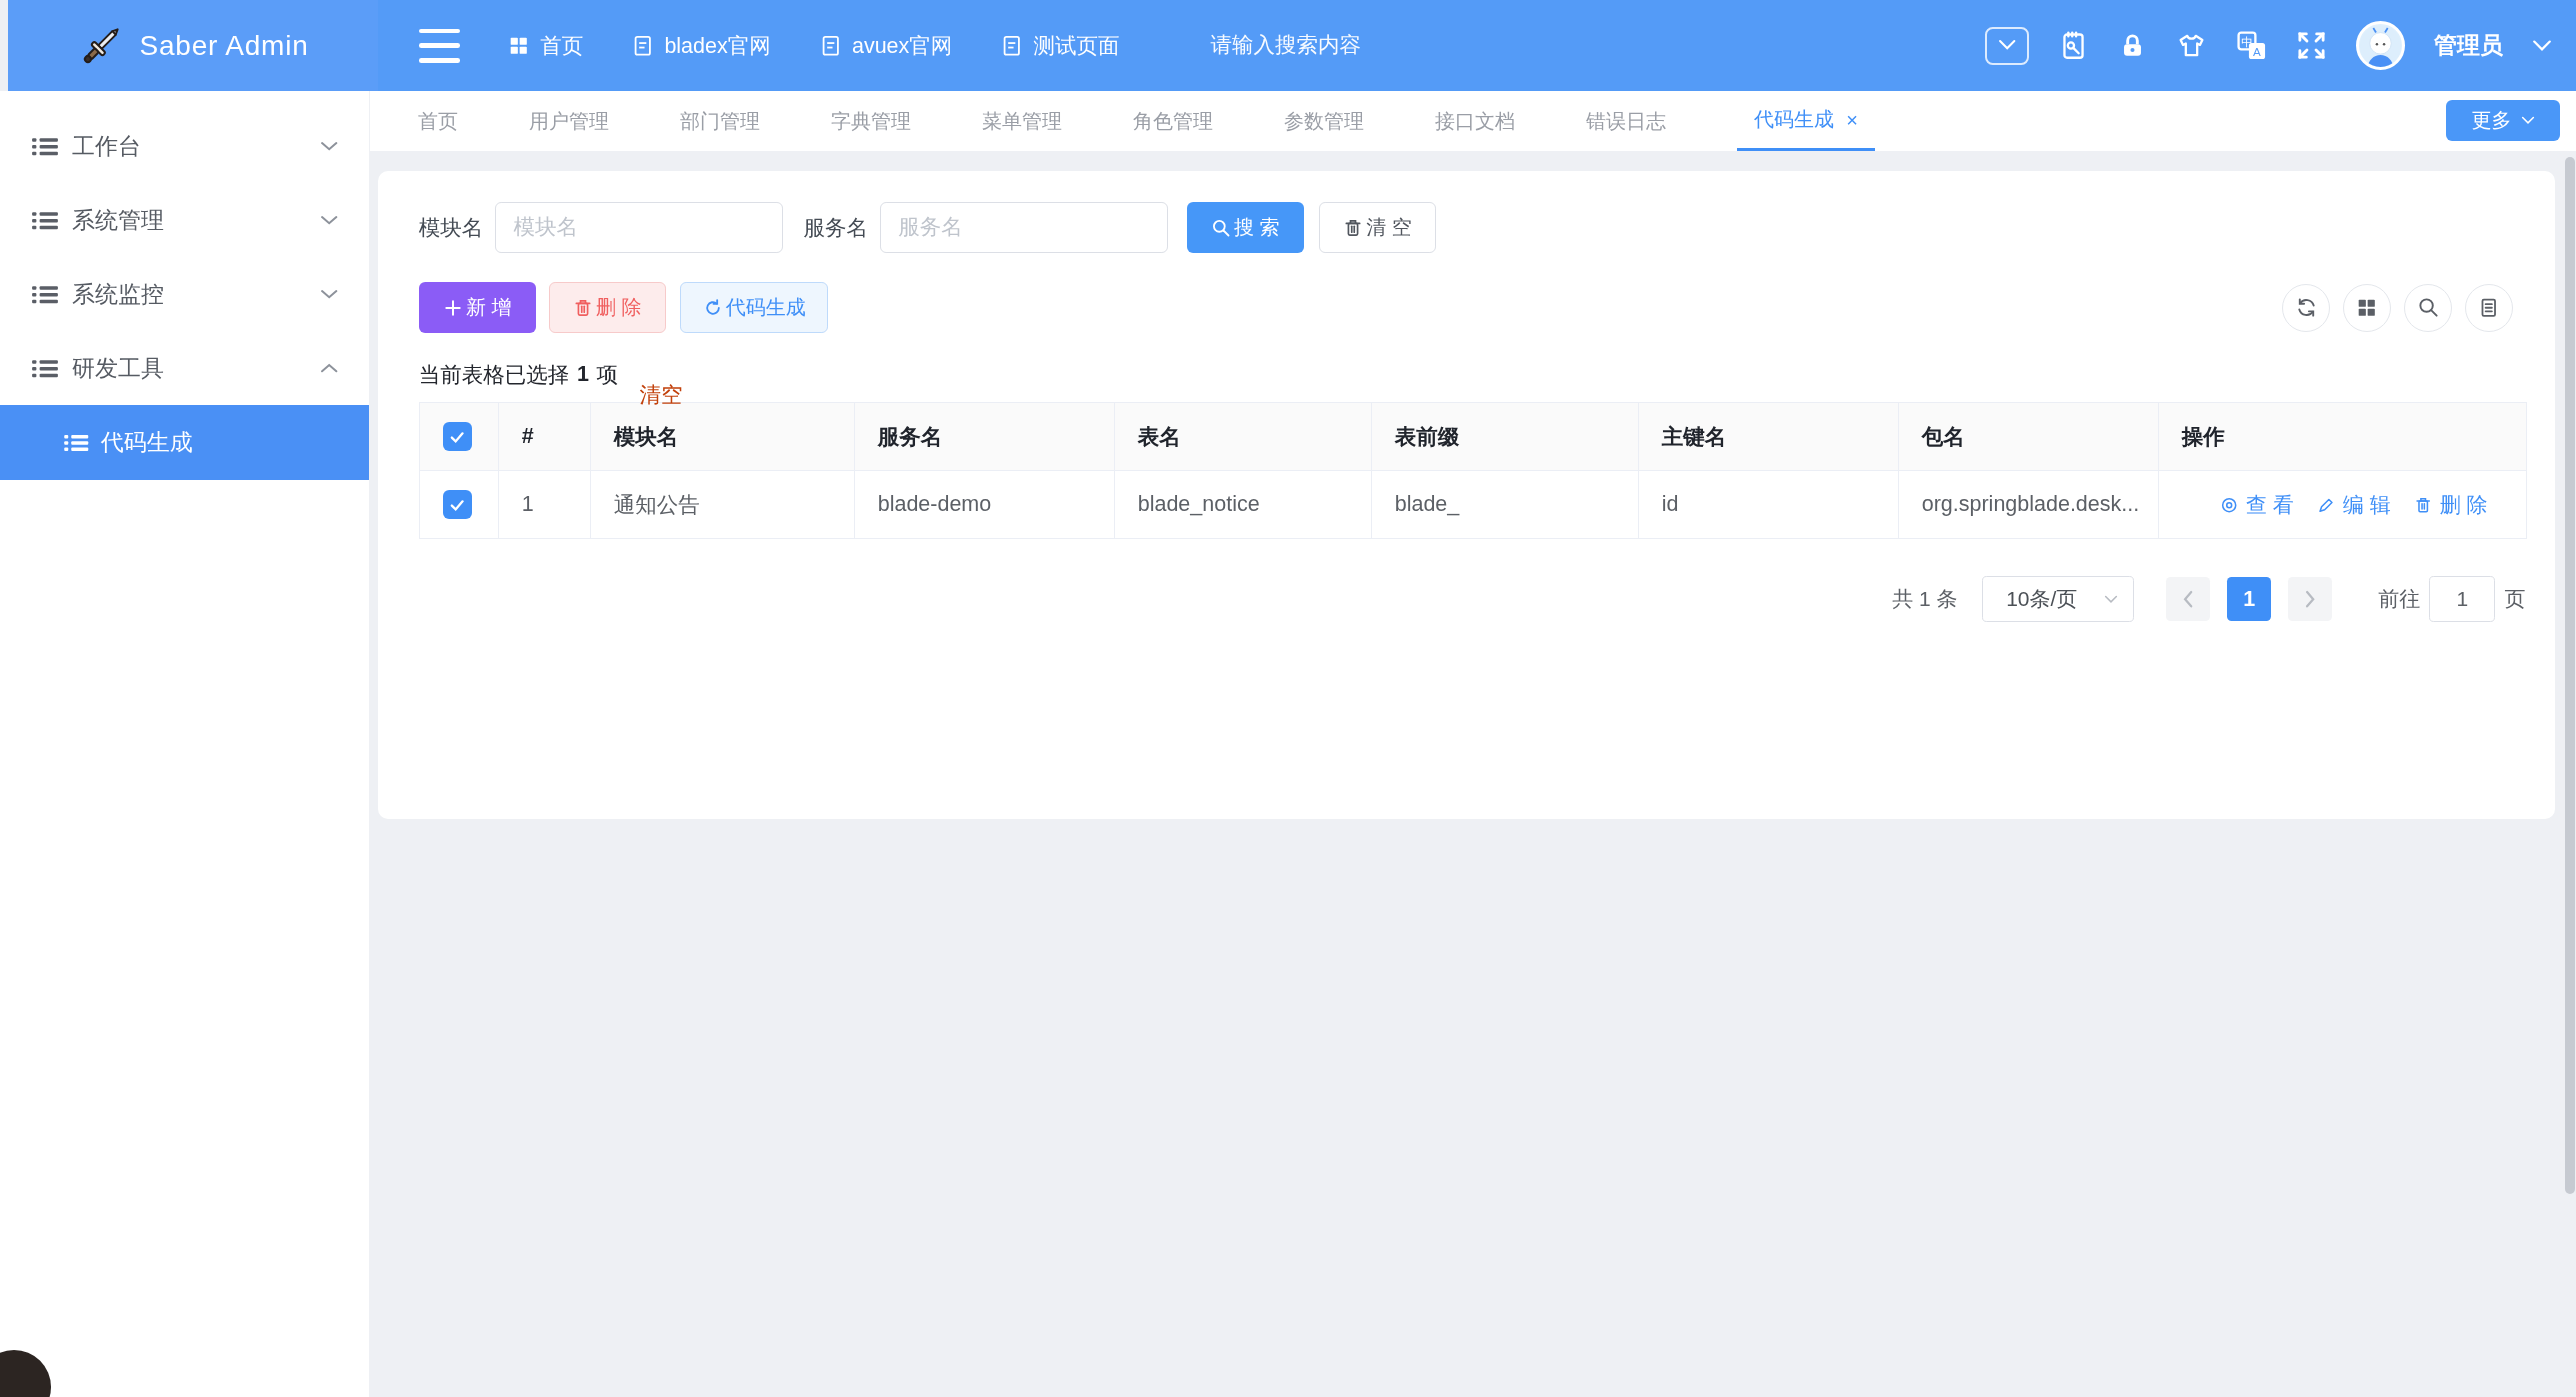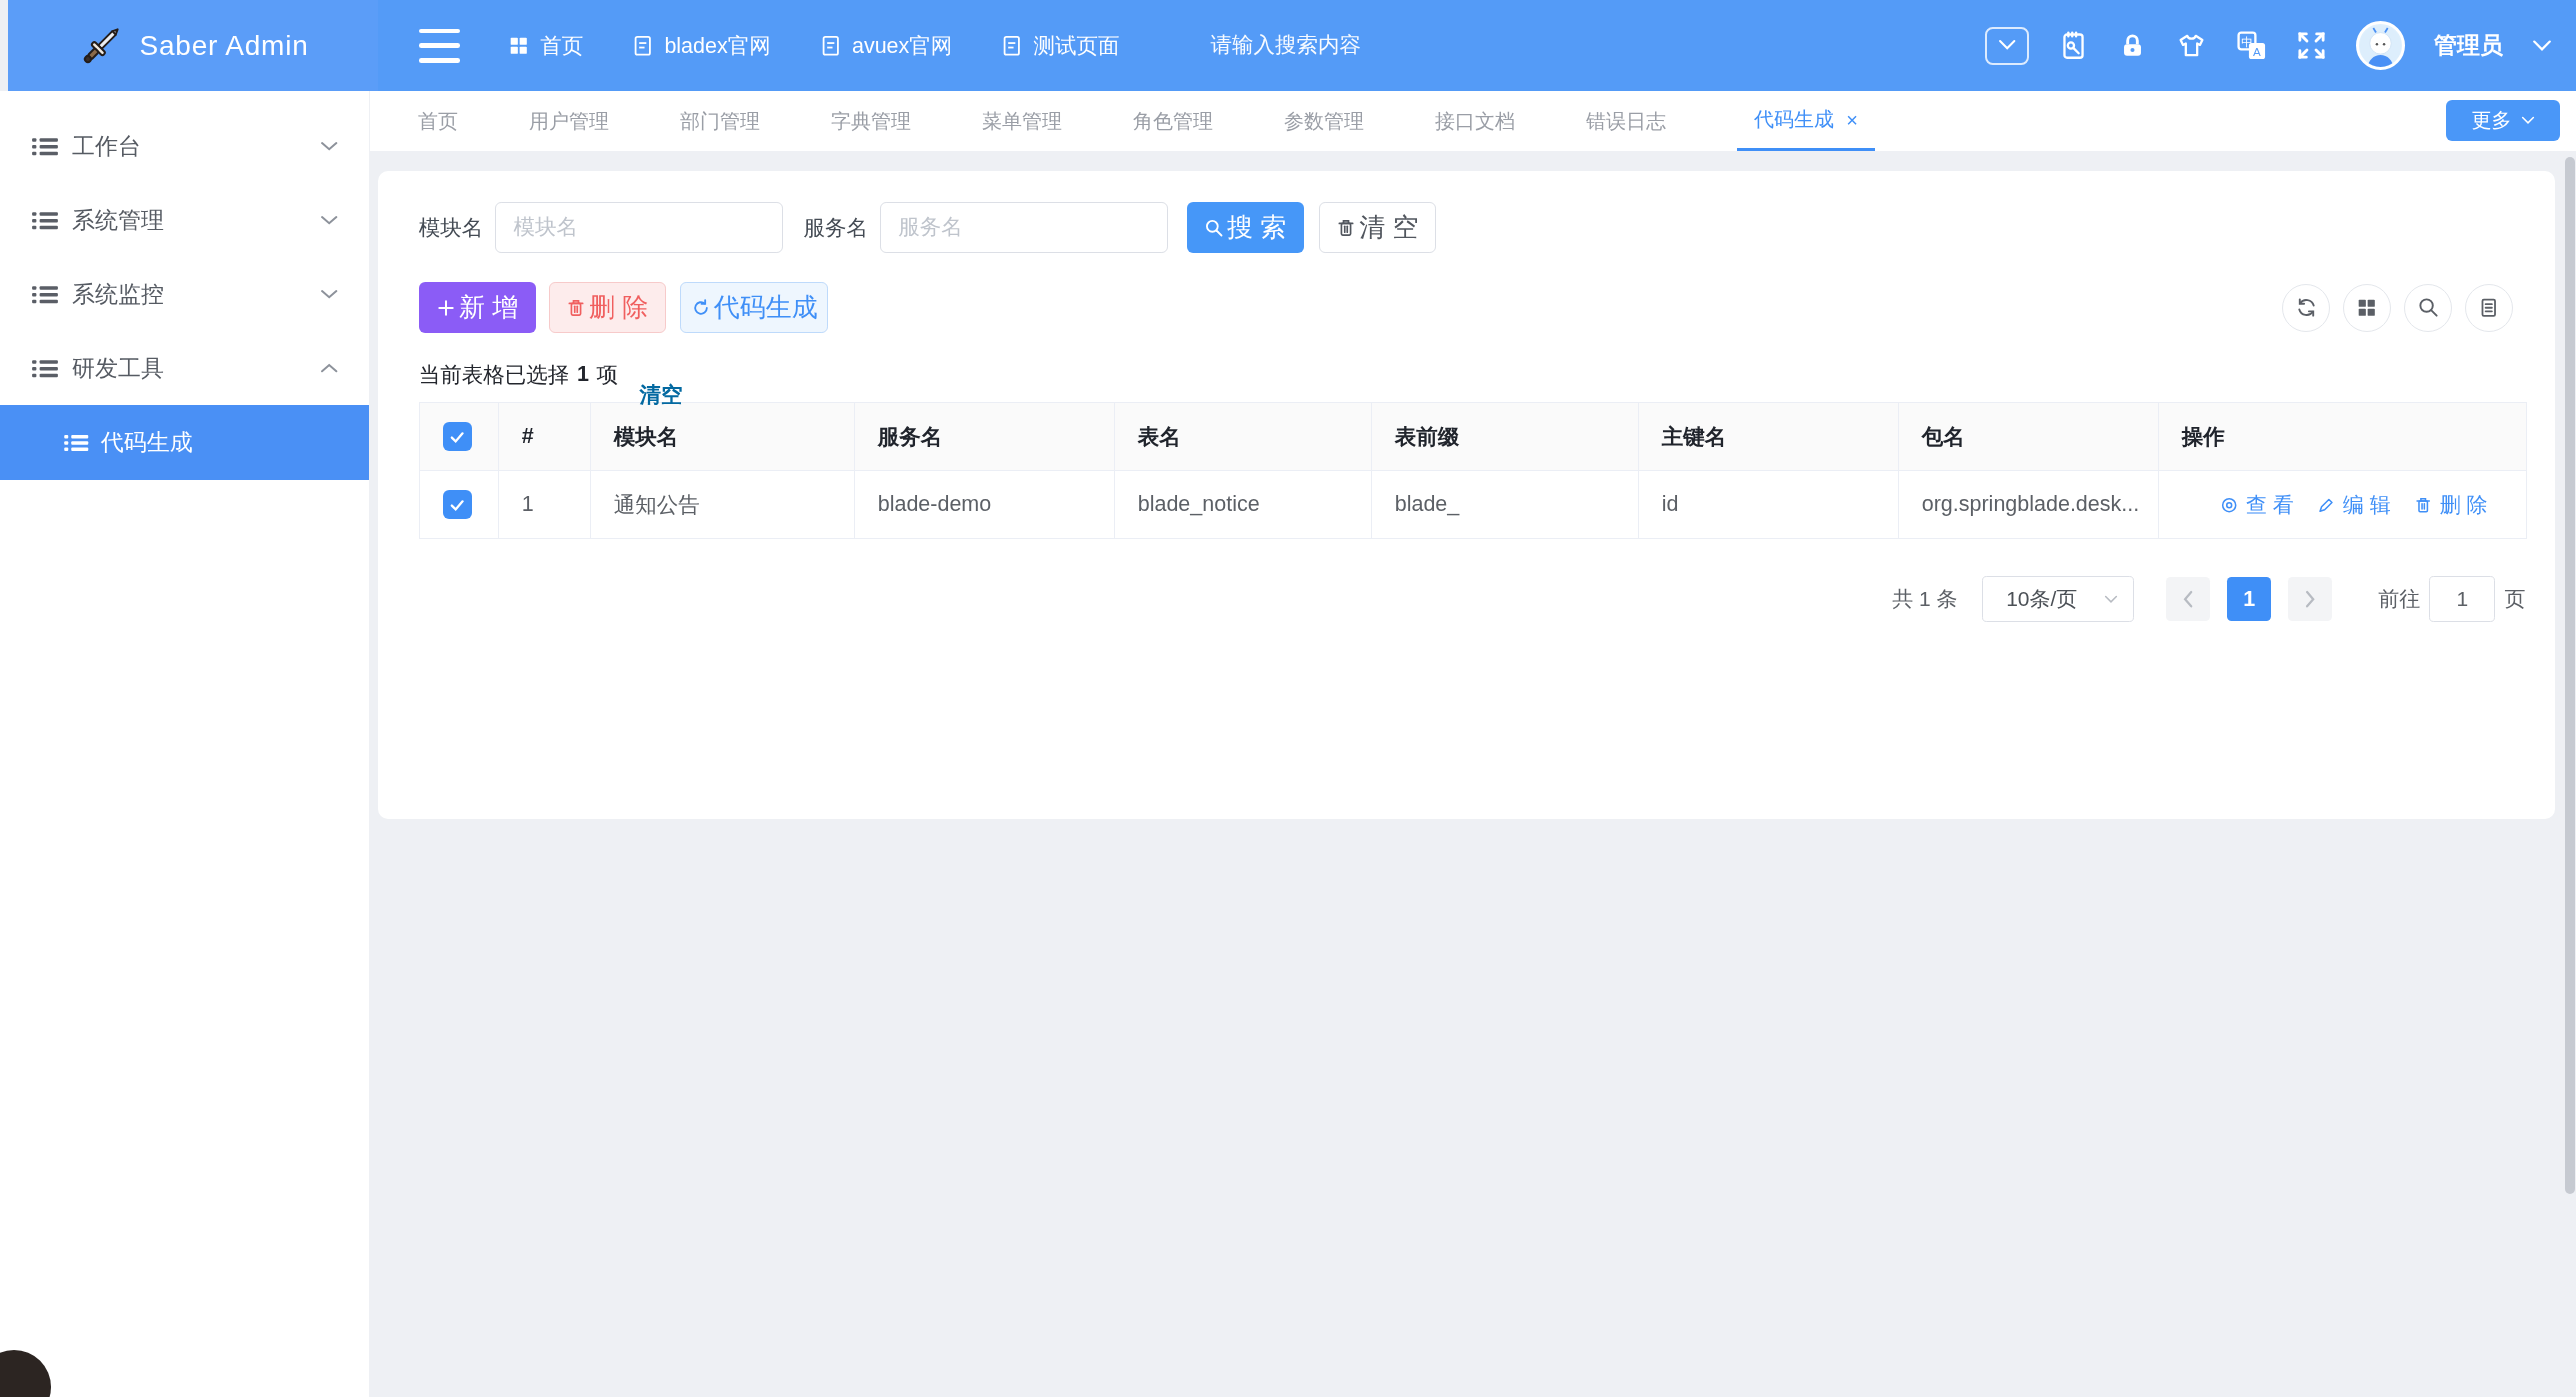--- a/index.html
+++ b/index.html
@@ -43,36 +43,36 @@
   .more-btn { position:absolute; right:16px; top:9.2px; height:41px; width:114px; background:#4a97f8; border-radius:6.1px; color:#fff; font-size:20px; display:flex; align-items:center; justify-content:center; gap:9.2px; cursor:pointer; }
 
   .card { margin:20px 21.5px 0 7.7px; height:648px; background:#fff; border-radius:10px; padding:31px 29px 0 41px; }
 
   
   .filter-row { display:flex; align-items:center; height:51px; }
   .f-label { font-size:21.5px; color:#444b54; margin-right:12.3px; white-space:nowrap; }
   .f-input { width:288px; height:51px; border:1.5px solid #dcdfe6; border-radius:6.1px; padding:0 17px; font-size:21.5px; color:#5c6066; font-family:inherit; outline:none; }
   .f-input::placeholder { color:#bfc4cc; }
   .gap-lbl { margin-left:20px; }
-  .btn { height:51px; border-radius:6.1px; display:inline-flex; align-items:center; justify-content:center; gap:3px; font-size:26px; cursor:pointer; border:none; font-family:inherit; white-space:nowrap; }
+  .btn { height:51px; border-radius:6.1px; display:inline-flex; align-items:center; justify-content:center; gap:3px; font-size:20px; cursor:pointer; border:none; font-family:inherit; white-space:nowrap; }
   .btn-search { width:117px; background:#4697f8; color:#fff; margin-left:18.4px; }
   .btn-clear { width:117px; background:#fff; border:1.5px solid #dcdfe6; color:#51565e; margin-left:15.3px; }
 
   
   .toolbar-row { margin-top:29px; display:flex; align-items:center; height:51px; }
   .btn-add { width:117px; background:#8b5cf6; color:#fff; }
   .btn-del { width:117px; background:#fdecec; border:1.5px solid #f7caca; color:#f05f5f; margin-left:13px; }
   .btn-gen { width:148px; background:#eef6fe; border:1.5px solid #bedafb; color:#3f8ff7; margin-left:14.6px; }
   .toolbar-right { margin-left:auto; display:flex; align-items:center; gap:13px; margin-right:12.3px; }
   .circle-btn { width:48px; height:48px; border-radius:50%; border:1.5px solid #e4e7ec; background:#fff; display:flex; align-items:center; justify-content:center; color:#5b5f66; cursor:pointer; }
 
   
   .selection-row { margin-top:28px; display:flex; align-items:center; font-size:21.5px; color:#23262d; height:26px; }
   .sel-count { font-weight:700; margin:0 7.7px; }
-  .sel-clear { color:#0369a1; margin-left:21.5px; cursor:pointer; font-weight:700;margin-top:40px; }
+  .sel-clear { color:#c2410c; margin-left:21.5px; cursor:pointer; font-weight:400;margin-top:40px; }
 
   
   table.grid { margin-top:15.3px; border-collapse:collapse; table-layout:fixed; width:2107px; }
   table.grid th, table.grid td { border:0.8px solid #ebeef5; height:68px; font-size:21.5px; padding:0 0 0 23px; text-align:left; overflow:hidden; white-space:nowrap; }
   table.grid th { background:#fafafa; color:#20242c; font-weight:600; }
   table.grid td { color:#5c6066; background:#fff; }
   th.c, td.c { text-align:center; padding:0; }
   .checkbox { width:29px; height:29px; border-radius:6.1px; background:#3f8ff7; display:inline-flex; align-items:center; justify-content:center; cursor:pointer; vertical-align:middle; }
   .row-actions { display:flex; align-items:center; justify-content:center; gap:23px; }
   .action-link { display:inline-flex; align-items:center; gap:7.7px; color:#3f8ff7; font-size:21px; cursor:pointer; }

